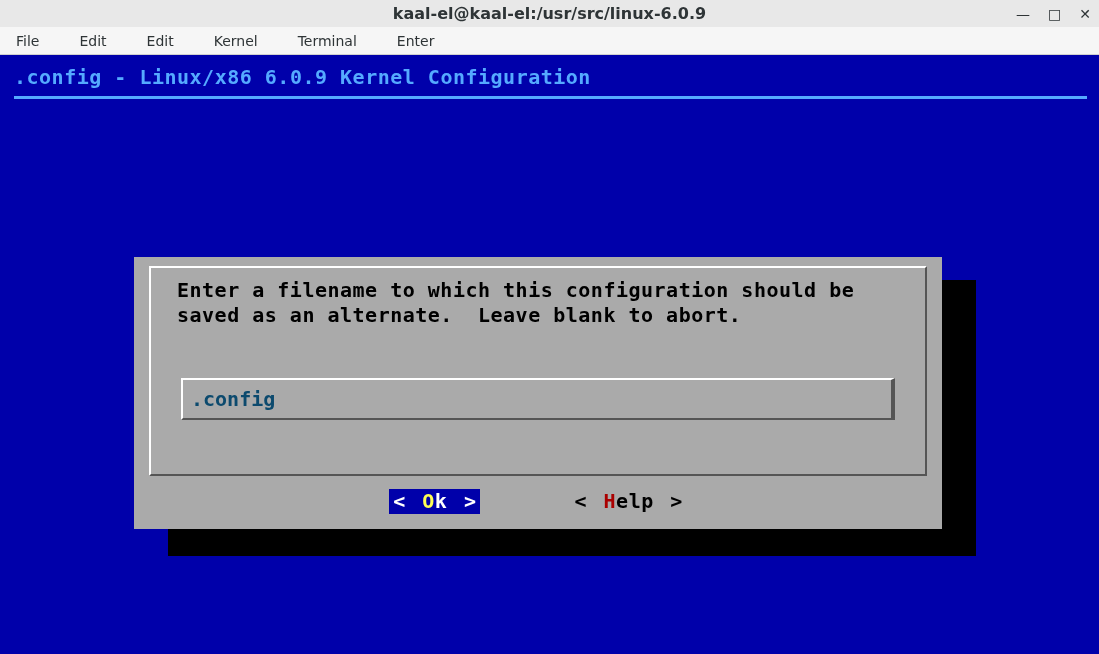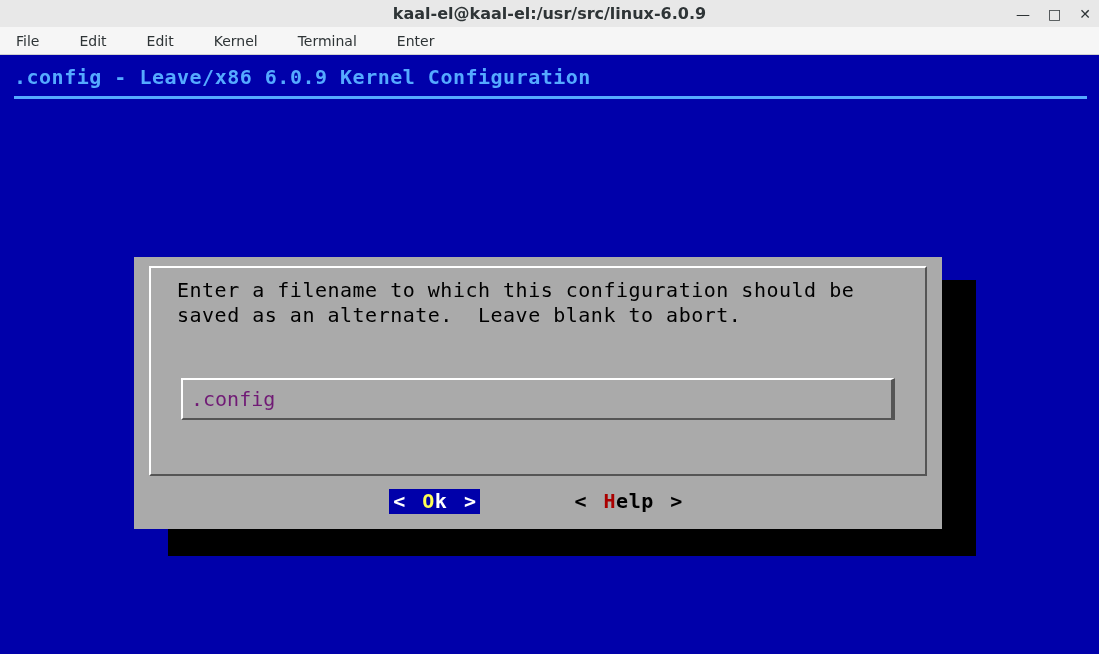--- a/index.html
+++ b/index.html
@@ -77,43 +77,43 @@
     top: 8px; left: 14px; right: 14px;
     height: 210px;
     border: 2px solid #fff;
     border-right-color: #555;
     border-bottom-color: #555;
   }
   .dlg-prompt {
     position: absolute;
     top: 10px; left: 26px; right: 38px;
     color: #000;
-    font-weight: normal;
+    font-weight: bold;
     white-space: pre-wrap;
   }
   .dlg-input-wrap {
     position: absolute;
     top: 110px; left: 30px; right: 30px;
     height: 42px;
     background: #aaaaaa;
     border: 2px solid #fff;
     border-right-color:#555;
     border-bottom-color:#555;
     border-right-width:4px;
     display: flex; align-items: center;
     padding: 0 8px;
   }
   .dlg-input {
     background: transparent;
     border: none;
     outline: none;
     font: inherit;
-    color: #701a75;
+    color: #0c4a6e;
     width: 100%;
-    font-weight: normal;
+    font-weight: bold;
   }
   .dlg-buttons {
     position: absolute;
     left: 0; right: 0; top: 228px;
     height: 30px;
     display: flex; align-items: center; justify-content: center;
     gap: 90px;
     color: #000;
   }
   .btn { display: inline-flex; align-items: center; }
@@ -140,21 +140,21 @@
 <div class="menubar">
   <span>File</span>
   <span>Edit</span>
   <span>Edit</span>
   <span>Kernel</span>
   <span>Terminal</span>
   <span>Enter</span>
 </div>
 
 <div class="term">
-  <div class="hdr-line">.config - Leave/x86 6.0.9 Kernel Configuration</div>
+  <div class="hdr-line">.config - Linux/x86 6.0.9 Kernel Configuration</div>
 
   <div class="dlg-shadow"></div>
 
   <div class="dlg">
     <div class="dlg-inner">
       <div class="dlg-prompt">Enter a filename to which this configuration should be saved as an alternate.  Leave blank to abort.</div>
       <div class="dlg-input-wrap">
         <input class="dlg-input" value=".config" style="">
       </div>
     </div>

